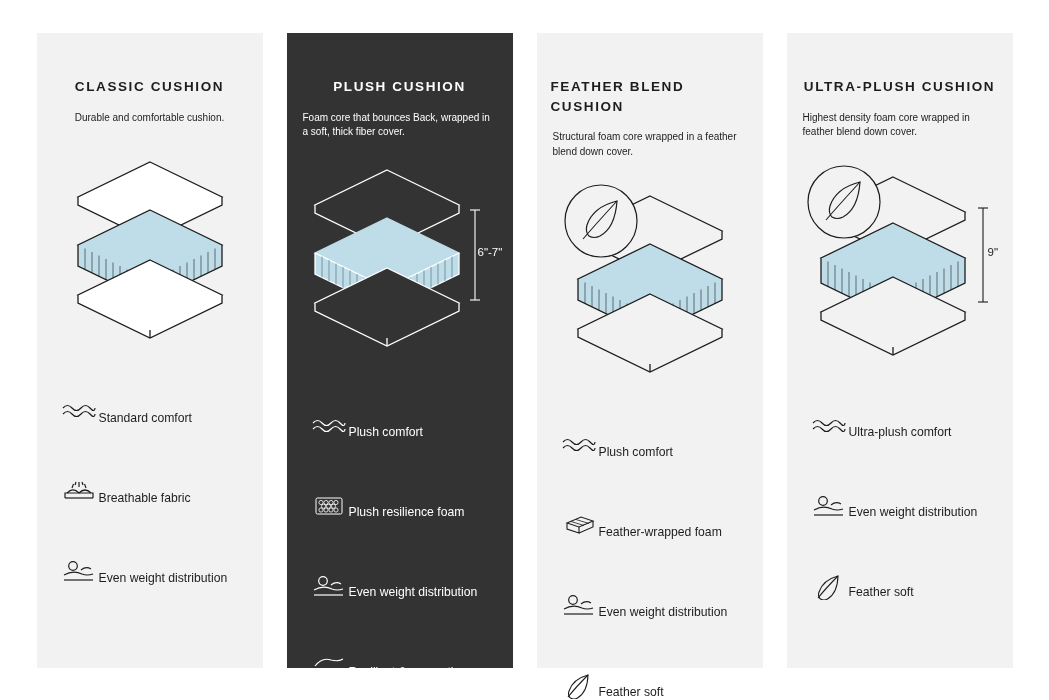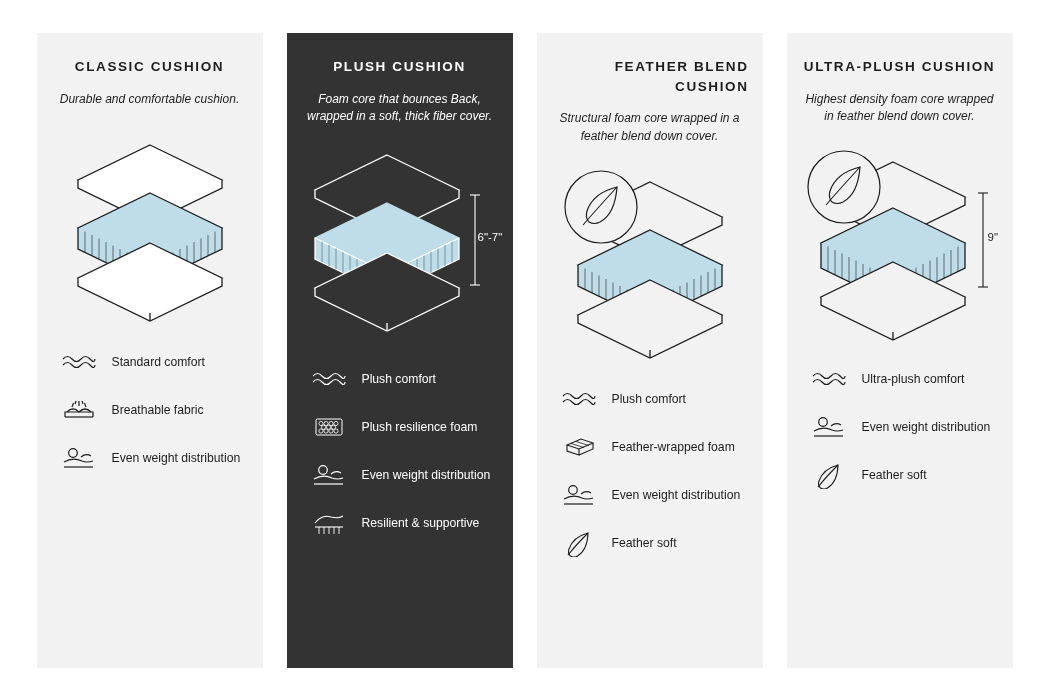--- a/index.html
+++ b/index.html
@@ -25,57 +25,56 @@
     position: relative;
     padding: 0;
     display: flex;
     flex-direction: column;
     align-items: center;
   }
   .card.light { background: #f2f2f2; color: #1d1d1d; }
   .card.dark  { background: #333333; color: #ffffff; }
 
   .card-title {
-    margin-top: 24px;
+    margin-top: 44px;
     font-size: 13.5px;
     font-weight: bold;
     letter-spacing: 1.6px;
-    text-align: right;
+    text-align: left;
     line-height: 1.45;
     padding: 0 14px;
   }
   .card-desc {
     margin-top: 14px;
-    font-size: 12px;
+    font-size: 10px;
     line-height: 1.45;
-    text-align: center;
+    text-align: left;
     padding: 0 16px;
     font-weight: 400;
-    font-style: italic;
   }
   .illus {
     margin-top: 10px;
     width: 226px;
     height: 215px;
     position: relative;
   }
   .illus svg { display: block; }
 
   .features {
     margin-top: 14px;
     width: 100%;
     padding: 0 22px;
     display: flex;
     flex-direction: column;
     gap: 18px;
   }
   .feature {
     display: flex;
-    align-items: center;
-    gap: 13px;
+    align-items: flex-end;
+    margin-top: 32px;
   }
   .feature .f-icon {
     width: 40px;
     min-width: 40px;
     height: 30px;
     display: flex;
     align-items: center;
     justify-content: center;
   }
   .feature .f-label {

